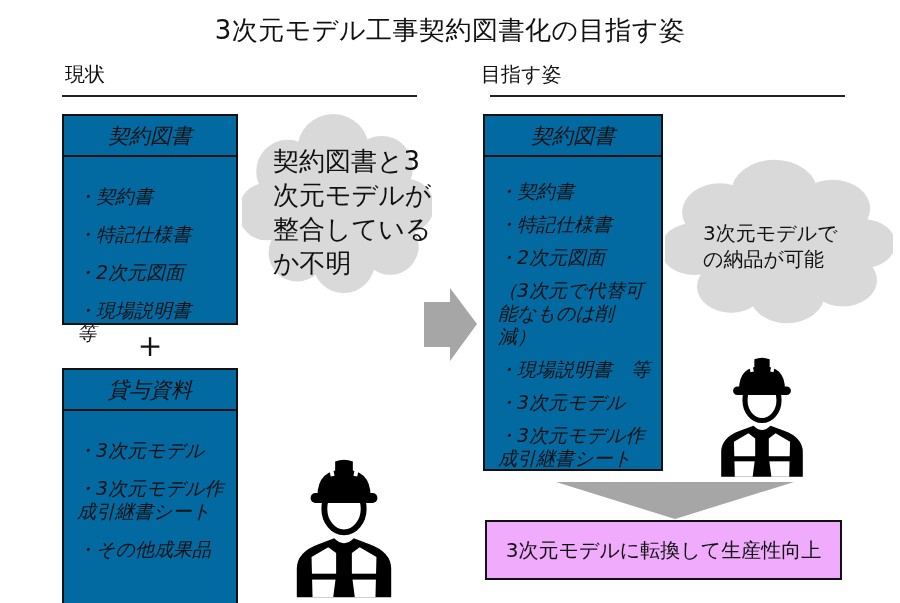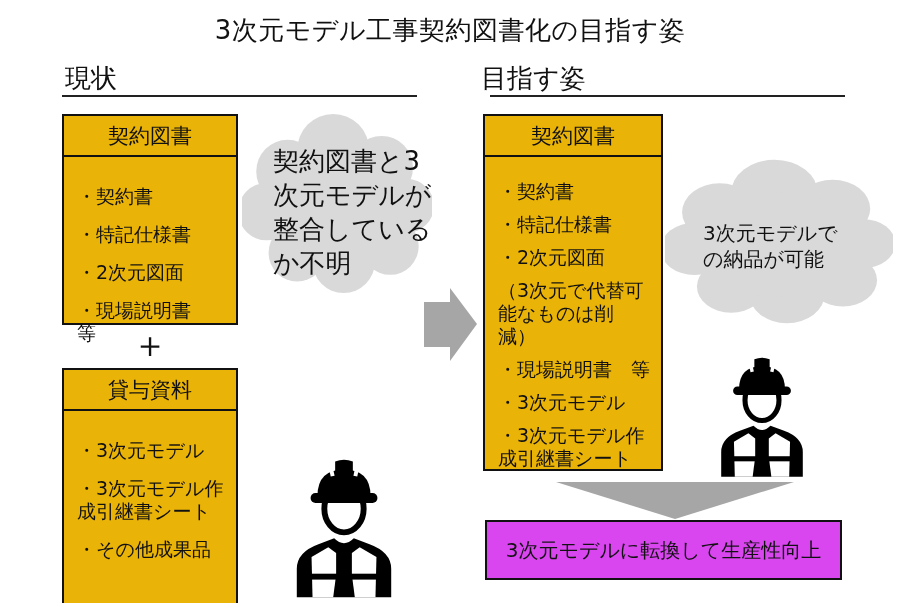--- a/index.html
+++ b/index.html
@@ -6,37 +6,37 @@
     --cloud:#d9d9d9;
     --arrow:#a6a6a6;
     --ink:#111111;
   }
   html,body{margin:0;padding:0;background:#ffffff;}
   body{font-family:"DejaVu Sans","Liberation Sans",sans-serif;color:var(--ink);}
   #stage{position:relative;width:900px;height:603px;background:#ffffff;overflow:hidden;}
 
   .abs{position:absolute;}
   .title{top:13px;left:0;width:900px;text-align:center;font-size:26px;letter-spacing:.5px;}
-  .col-heading{font-size:26px;}
+  .col-heading{font-size:20px;}
   .col-rule{border-top:2px solid #222;height:0;}
 
-  .sbox{border:2px solid var(--ink);background:#eab308;box-sizing:border-box;}
+  .sbox{border:2px solid var(--ink);background:#0369a1;box-sizing:border-box;font-style:italic;}
   .sbox-title{text-align:center;font-size:21px;padding:6px 0 5px 0;border-bottom:2px solid var(--ink);}
   .sbox-items{margin:5px;padding:8px 6px 0 8px;}
   .sbox-items li{list-style:none;font-size:19px;line-height:23px;white-space:pre-line;}
   .items-wide li{margin:15px 0;}
   .items-dense li{margin:10px 0;}
 
   .plus{width:176px;text-align:center;font-size:36px;line-height:38px;}
 
   .cloud-wrap{overflow:visible;}
   .cloud-svg{position:absolute;inset:0;width:100%;height:100%;}
   .cloud-text{position:absolute;font-size:26px;line-height:34px;white-space:pre-line;}
 
-  .result-box{border:2px solid var(--ink);box-sizing:border-box;display:flex;align-items:center;justify-content:center;font-size:20px;background:#d946ef;}
+  .result-box{border:2px solid var(--ink);box-sizing:border-box;display:flex;align-items:center;justify-content:center;font-size:20px;background:#f0abfc;}
 </style>
 </head>
 <body>
 
 <div id="stage">
 
   <div class="abs title">3次元モデル工事契約図書化の目指す姿</div>
 
   <div class="abs col-heading" style="left:65px;top:61px;">現状</div>
   <div class="abs col-rule" style="left:62px;top:95px;width:355px;"></div>

